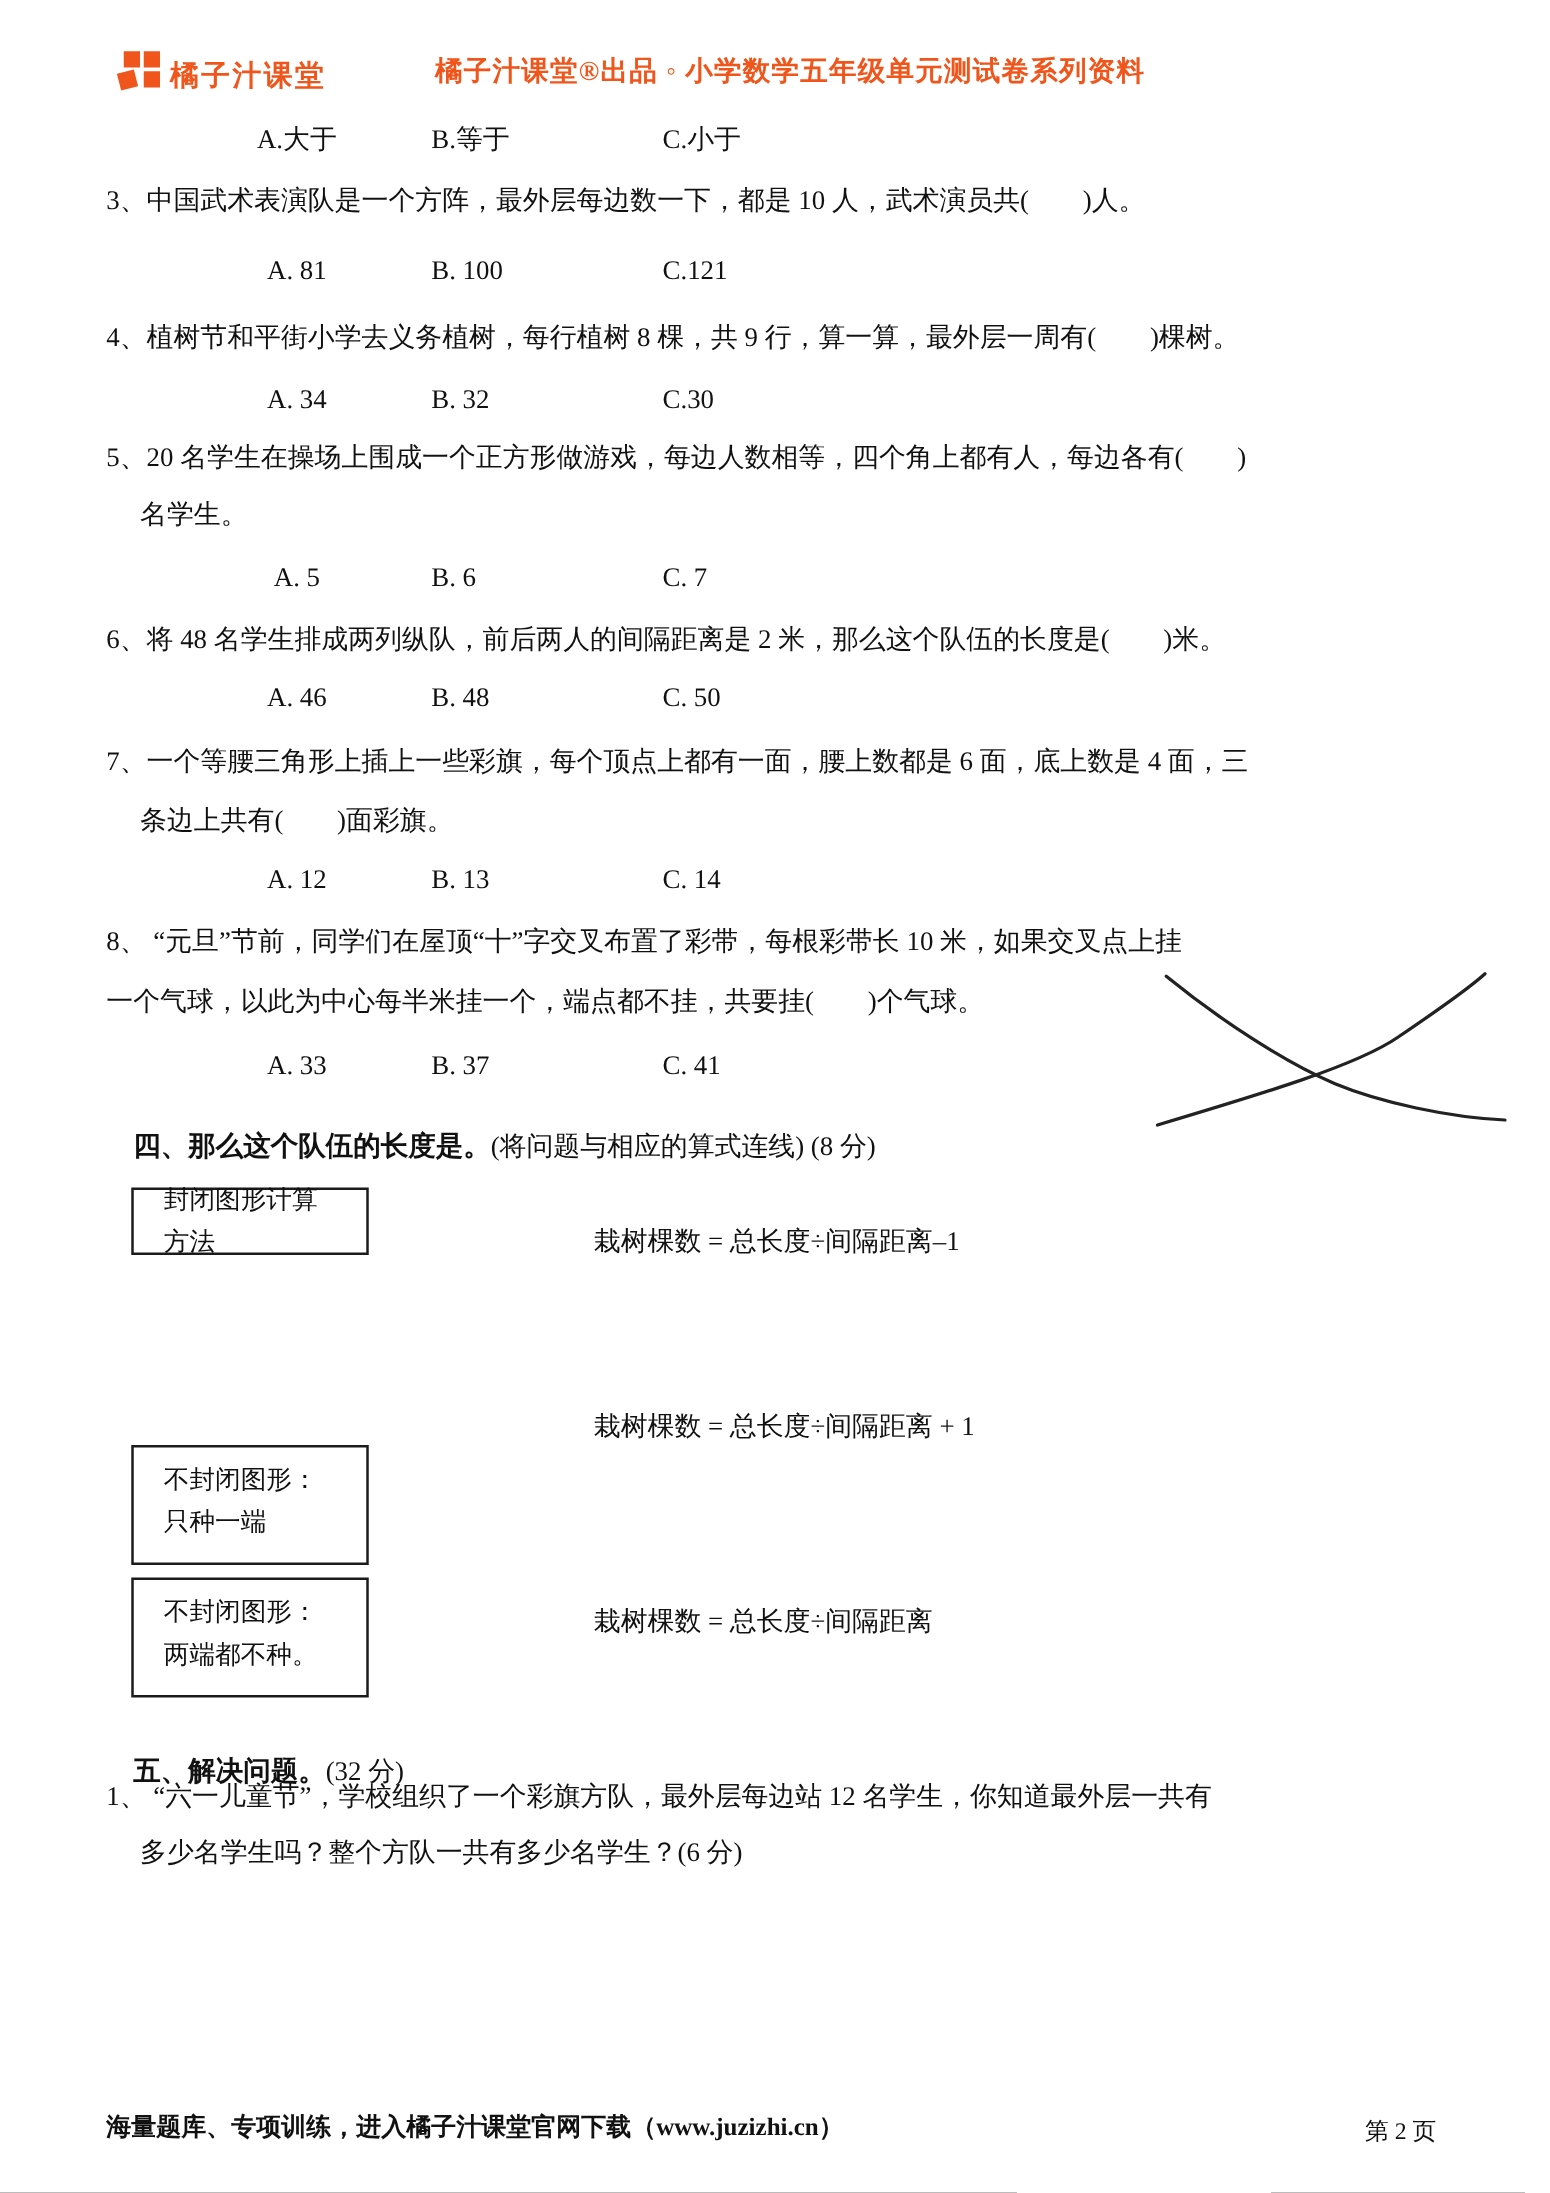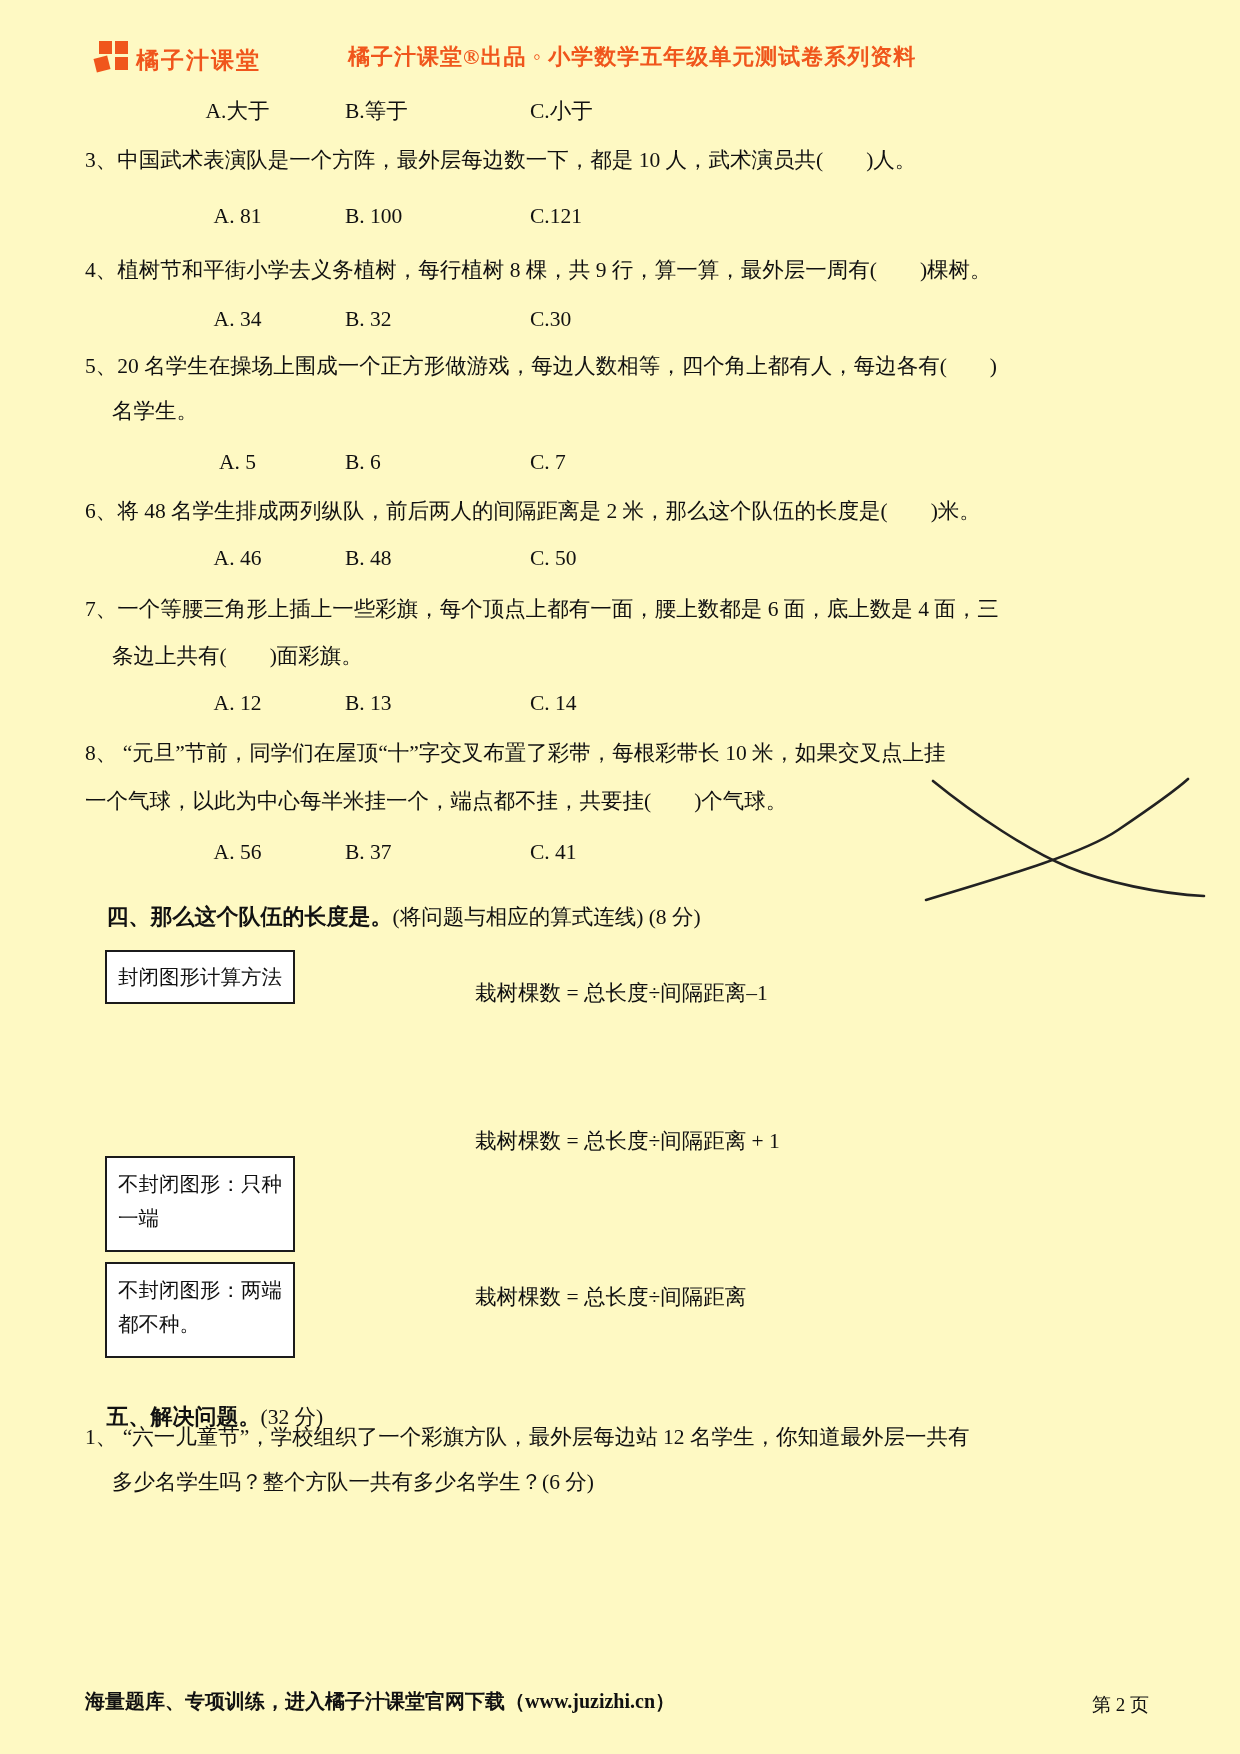--- a/index.html
+++ b/index.html
@@ -1,38 +1,38 @@
 <!DOCTYPE html>
 <html><head>
 <meta charset="utf-8">
 <style>
   html,body { margin:0; padding:0; background:#888; }
   .page {
     position:relative; width:1240px; height:1754px; margin:0 auto;
-    background:#fef9c3; overflow:hidden;
+    background:#ffffff; overflow:hidden;
     font-family:"Liberation Serif","DejaVu Serif",serif; color:#111;
   }
   
   .logo { position:absolute; left:90px; top:38px; display:flex; align-items:center; }
   .logo-icon { width:42px; height:44px; }
   .logo-icon rect { fill:#f0561c; }
   .logo-text { color:#f0561c; font-size:23px; letter-spacing:2px; margin-left:4px;
                font-family:"Liberation Sans","DejaVu Sans",sans-serif; font-weight:bold; }
   .page-title { position:absolute; left:348px; top:42px; color:#f0561c; font-size:22px;
                 font-weight:bold; letter-spacing:1px; white-space:pre; }
   
   .line { position:absolute; left:85px; font-size:21.5px; white-space:pre; line-height:27px; }
   .indent { left:112px; }
   .opts { position:absolute; left:130px; display:flex; font-size:21.5px; white-space:pre; }
   .opt-a { width:215px;text-align:center; } .opt-b { width:185px; }
   .sec-title { font-weight:bold; font-size:22px; }
   .sec-rest { font-weight:normal; font-size:21.5px; }
   
   .match-box { position:absolute; left:105px; width:190px; border:2px solid #1b1b1b;
-               box-sizing:border-box; font-size:20.5px; line-height:34px; padding:9px 11px;
+               box-sizing:border-box; font-size:20.5px; line-height:34px; padding:9px 24px;
                background:#fff; }
   .box-single { height:54px; display:flex; align-items:center; }
   .box-tall { height:96px; }
   .formula { position:absolute; left:475px; font-size:21.5px; white-space:pre; }
   
   .doodle { position:absolute; left:918px; top:772px; }
   .doodle path { fill:none; stroke:#222; stroke-width:2.6; stroke-linecap:round; }
   
   .footer-left { position:absolute; left:85px; top:1688px; font-size:20px; font-weight:bold; white-space:pre; }
   .footer-right { position:absolute; left:1092px; top:1692px; font-size:19px; white-space:pre; }
@@ -92,21 +92,21 @@
   <div class="line indent" style="top:643px">条边上共有(　　)面彩旗。</div>
   <div class="opts" style="top:691px">
     <span class="opt-a">A. 12</span>
     <span class="opt-b">B. 13</span>
     <span class="opt-c">C. 14</span>
   </div>
 
   <div class="line" style="top:740px">8、 “元旦”节前，同学们在屋顶“十”字交叉布置了彩带，每根彩带长 10 米，如果交叉点上挂</div>
   <div class="line" style="top:788px">一个气球，以此为中心每半米挂一个，端点都不挂，共要挂(　　)个气球。</div>
   <div class="opts" style="top:840px">
-    <span class="opt-a">A. 56</span>
+    <span class="opt-a">A. 33</span>
     <span class="opt-b">B. 37</span>
     <span class="opt-c">C. 41</span>
   </div>
 
   <svg class="doodle" width="295" height="138" viewBox="0 0 295 138">
     <path d="M 15,9 C 58,44 110,78 150,95 C 186,110 242,122 286,124"></path>
     <path d="M 8,128 C 95,102 168,80 200,58 C 234,35 258,18 270,7"></path>
   </svg>
 
   <div class="line" style="top:876px">

